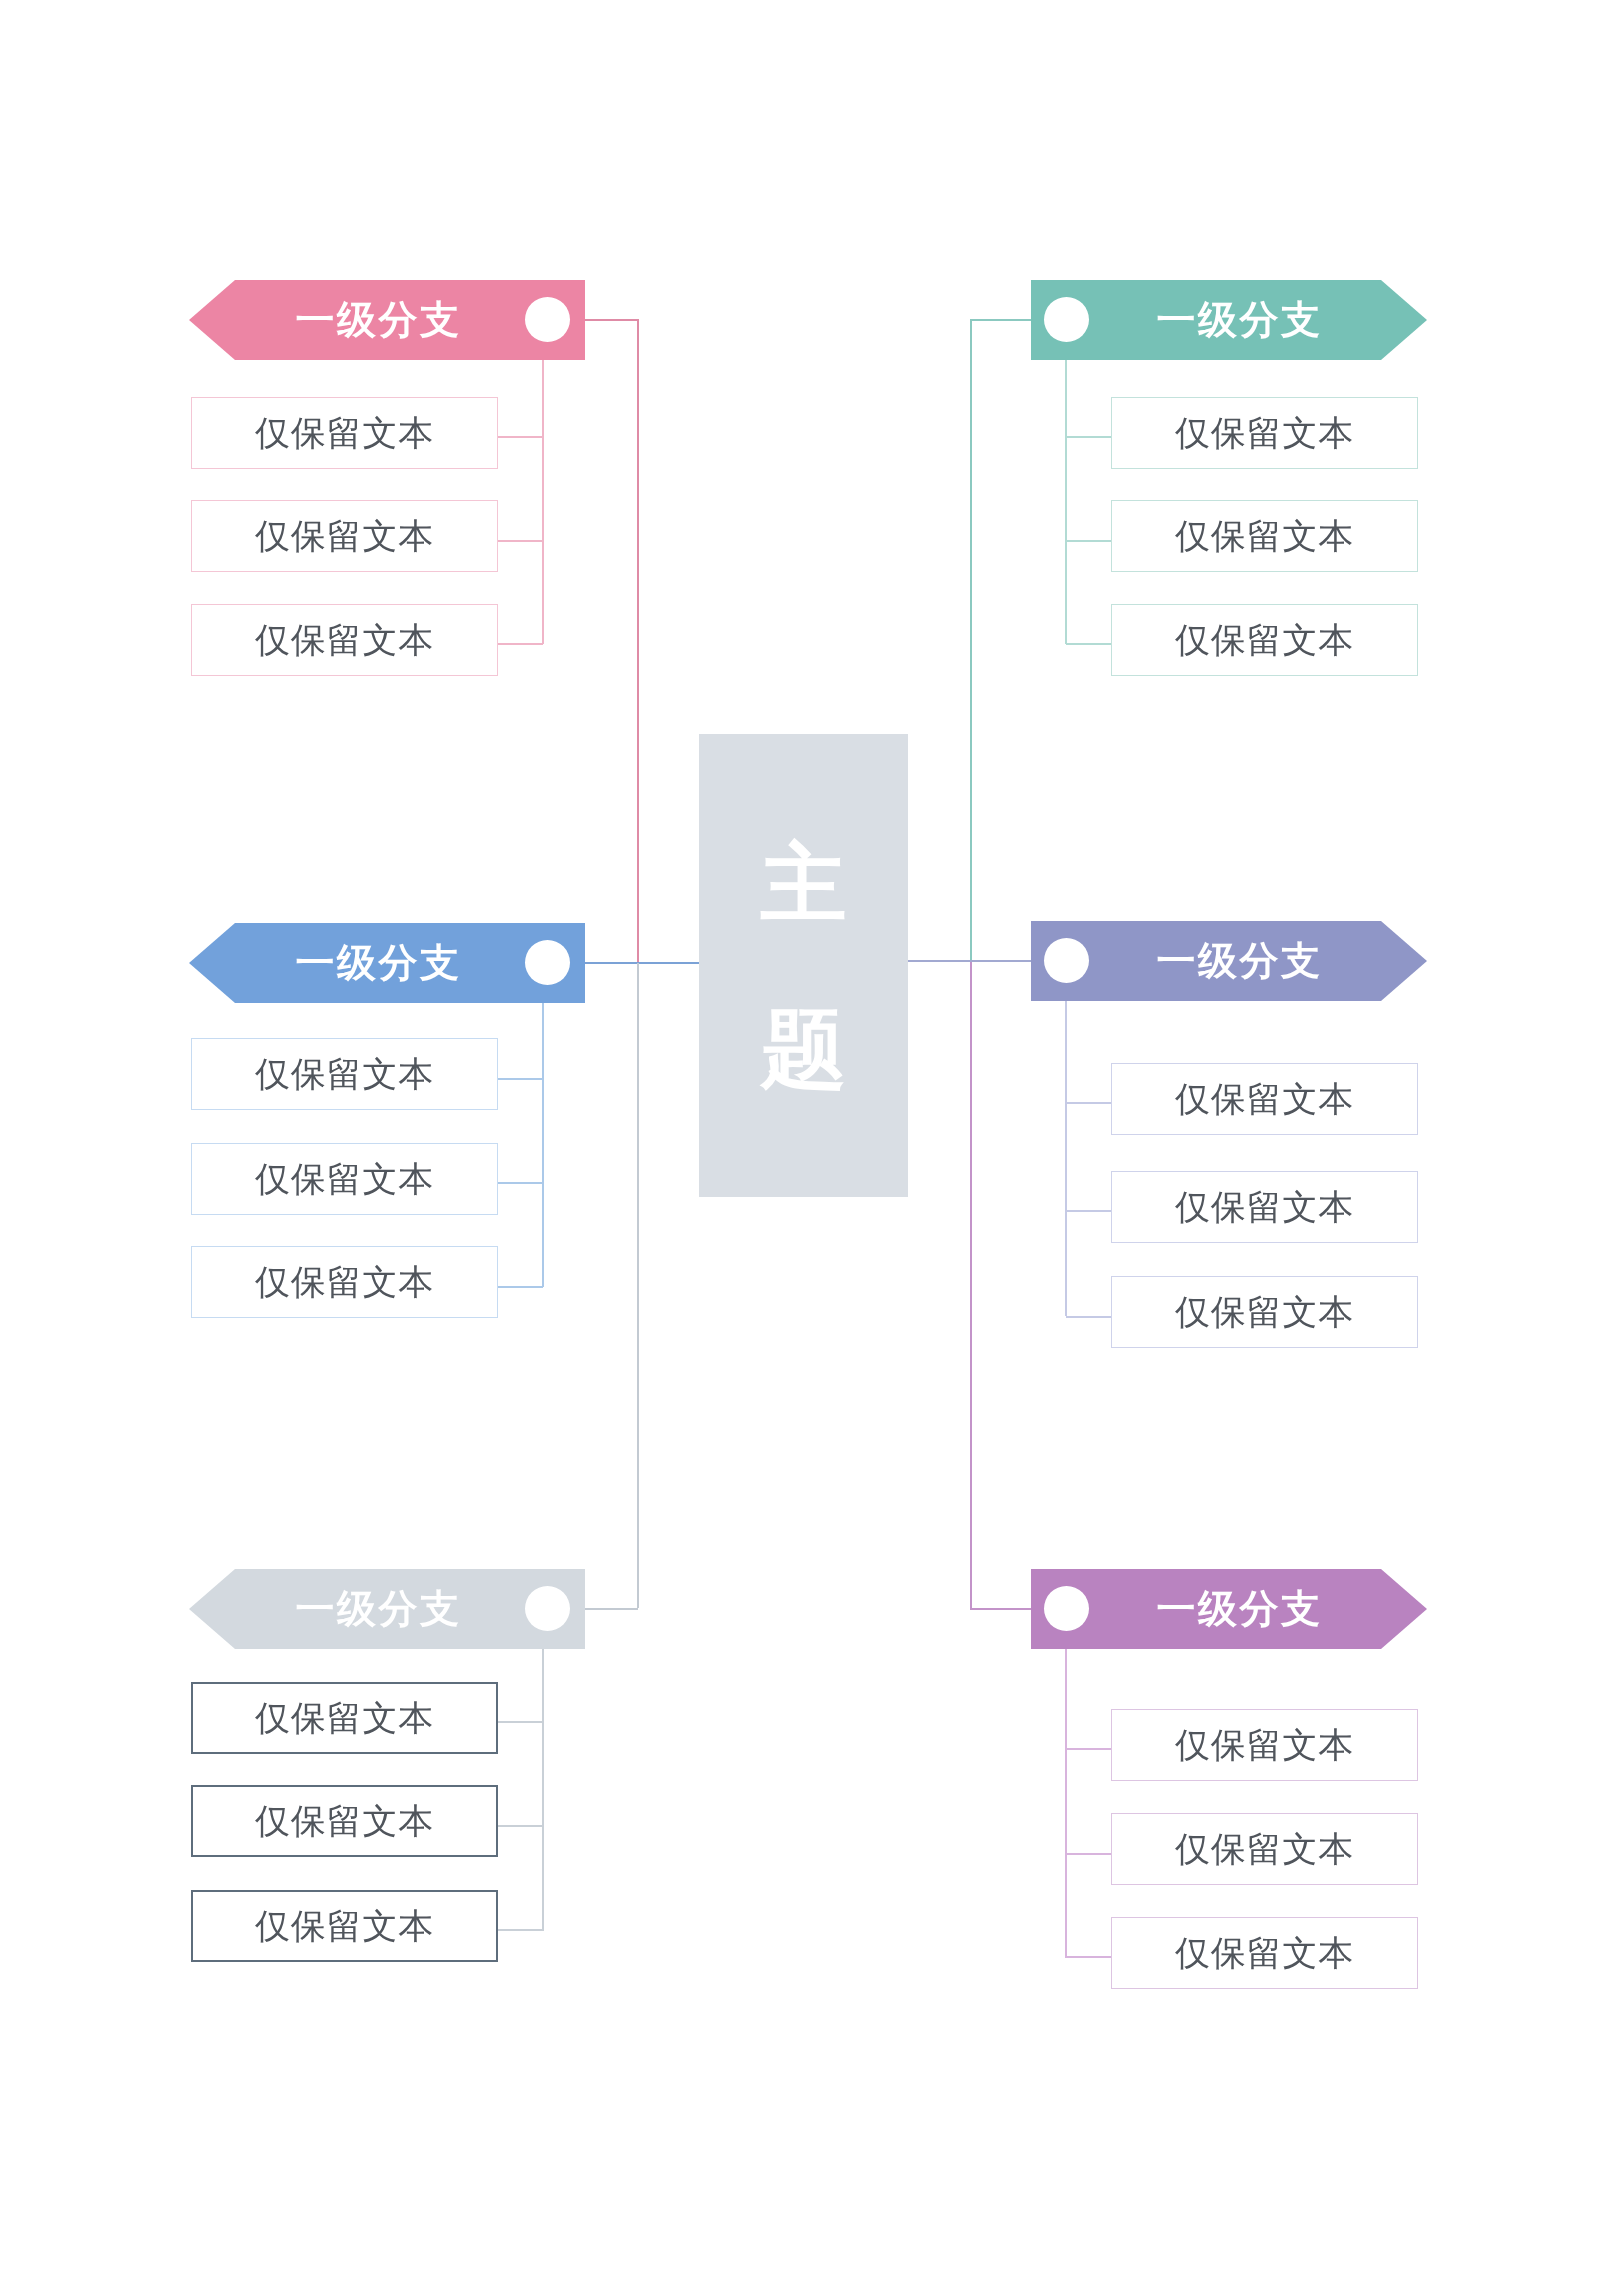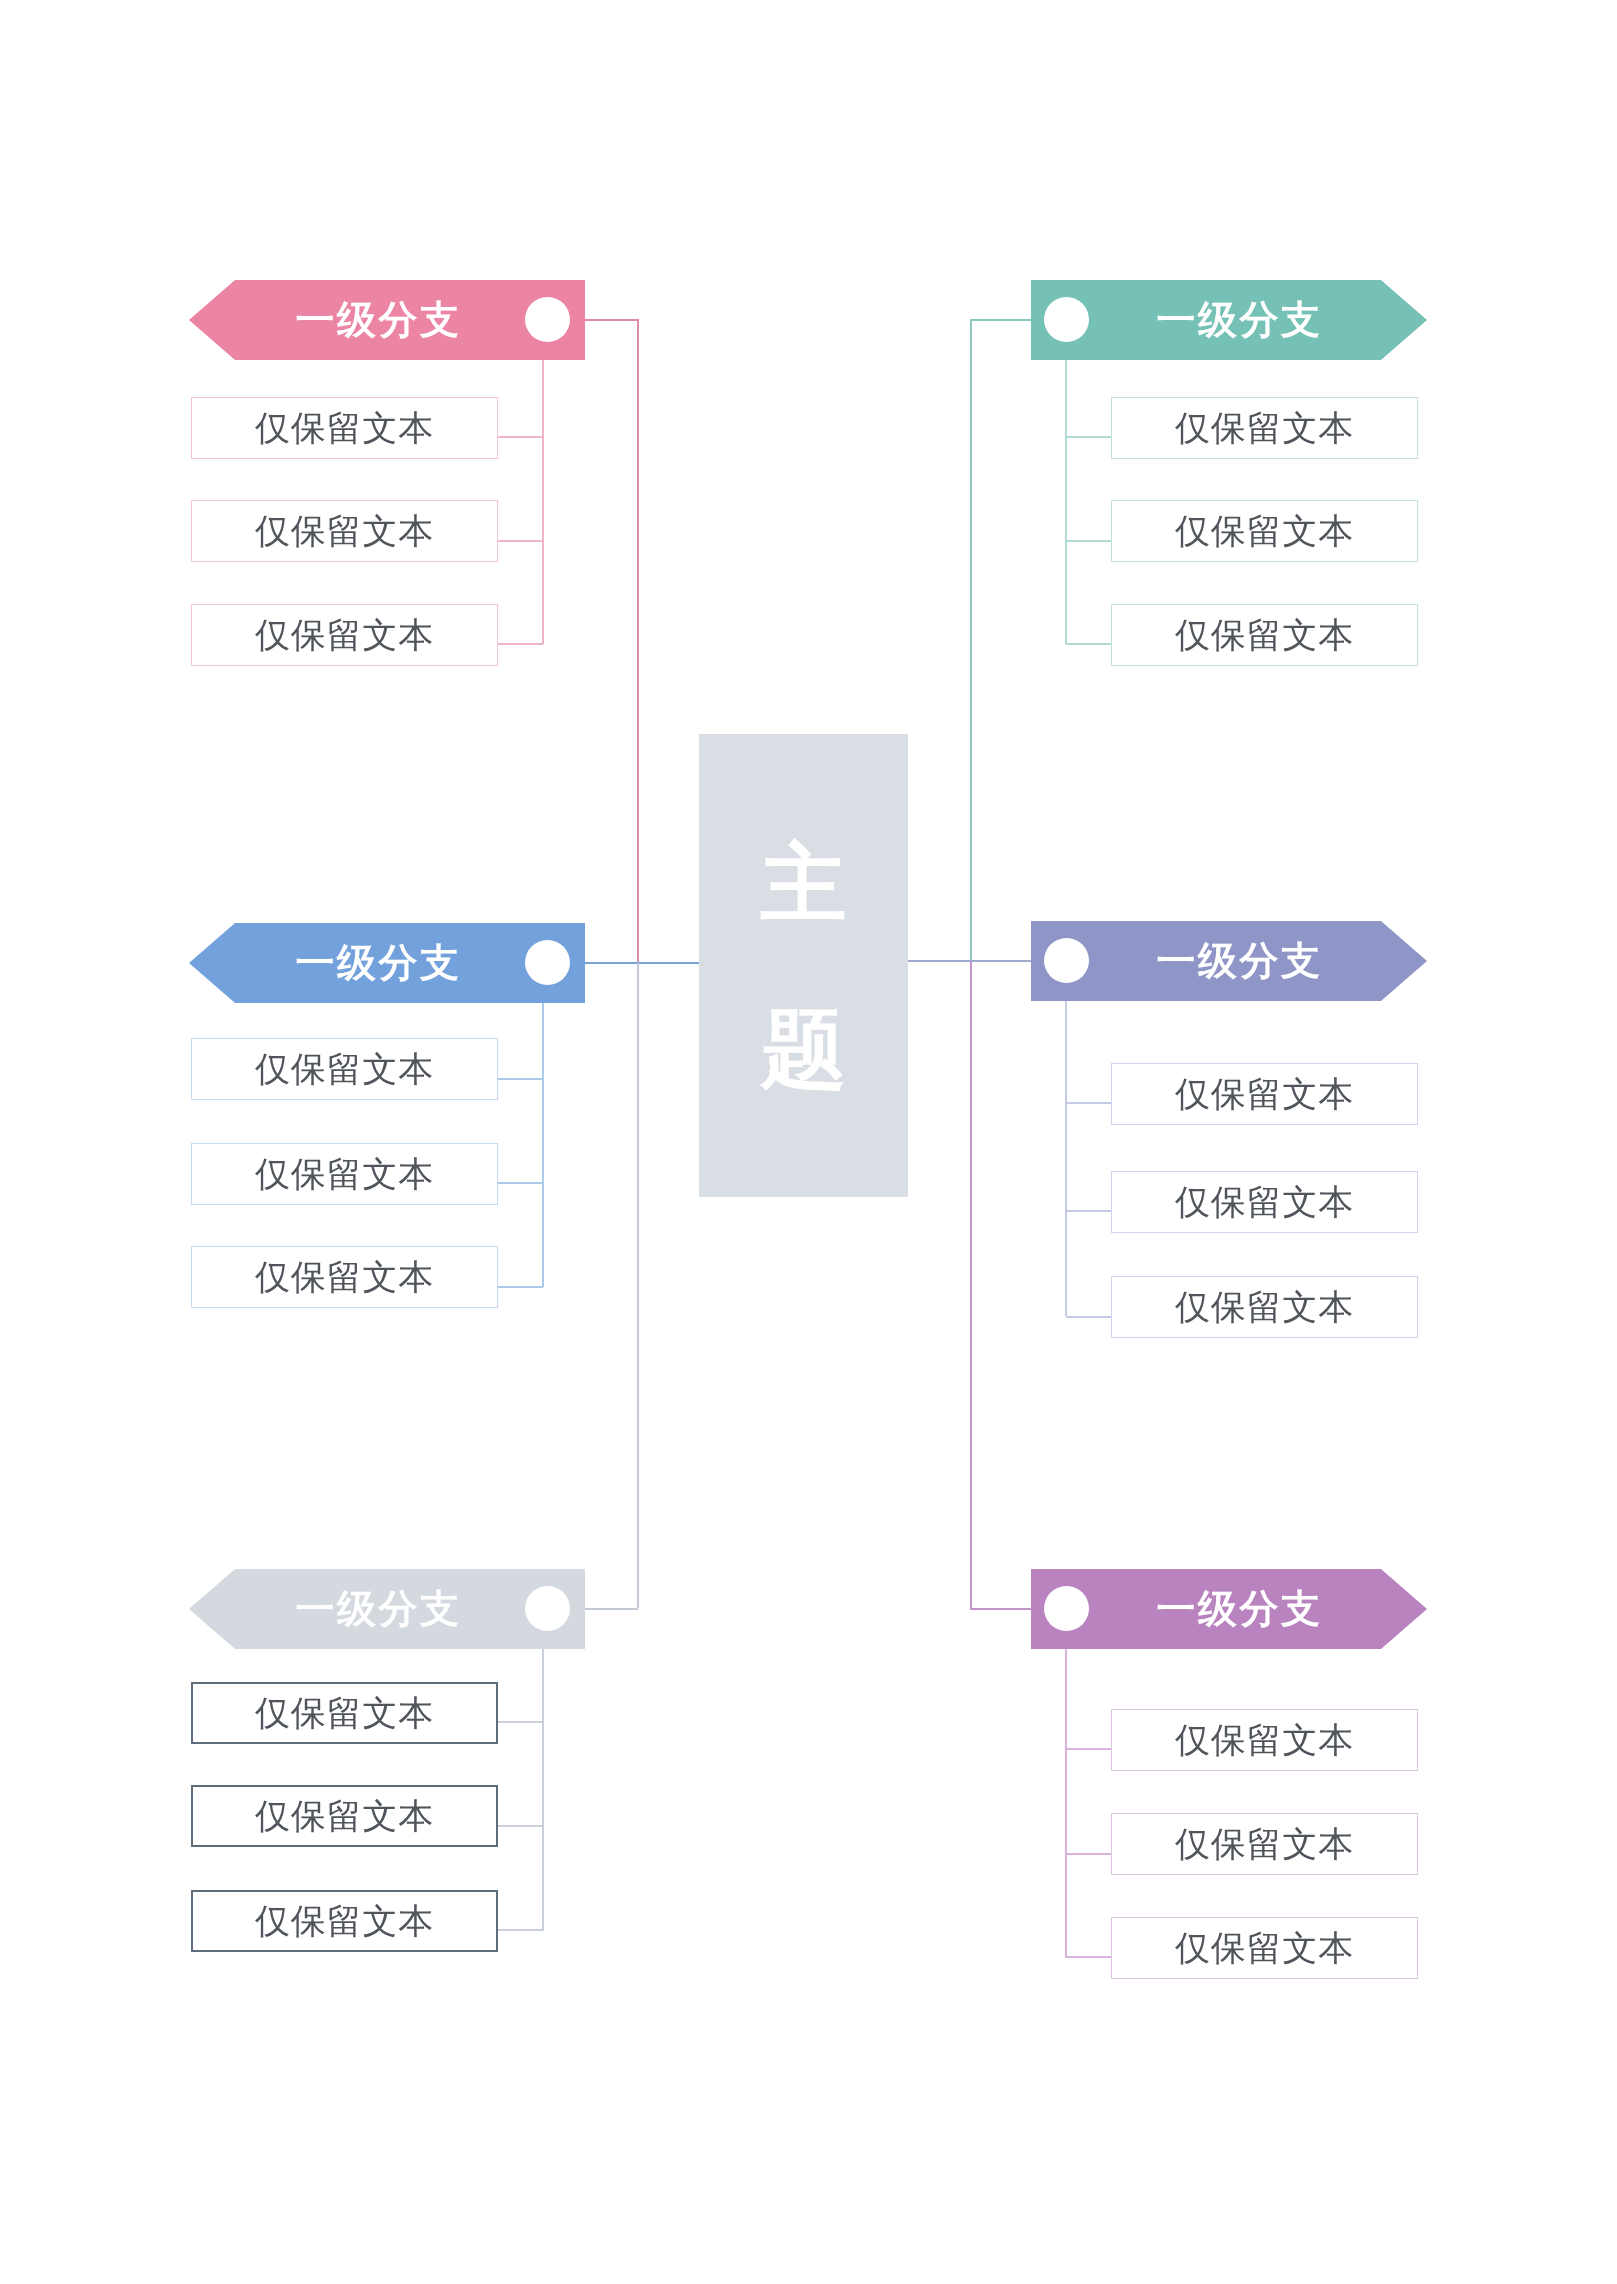--- a/index.html
+++ b/index.html
@@ -36,21 +36,21 @@
     font-size:39px;font-weight:bold;letter-spacing:2.5px;white-space:nowrap;
   }
   .bullet{
     position:absolute;top:17px;width:45px;height:45px;border-radius:50%;
   }
   .banner-left .bullet{right:15px;}
   .banner-right .bullet{left:12.6px;}
 
   
   .child{
-    position:absolute;width:307px;height:62px;box-sizing:border-box;
+    position:absolute;width:307px;height:72px;box-sizing:border-box;
     border:1.7px solid #ccc;background:#ffffff;
     display:flex;align-items:center;justify-content:center;
   }
   .child.thick{border-width:2.5px;}
   .child-label{font-size:35px;letter-spacing:0.8px;white-space:nowrap;}
 
   
   .line{position:absolute;}
 </style>
 </head>

